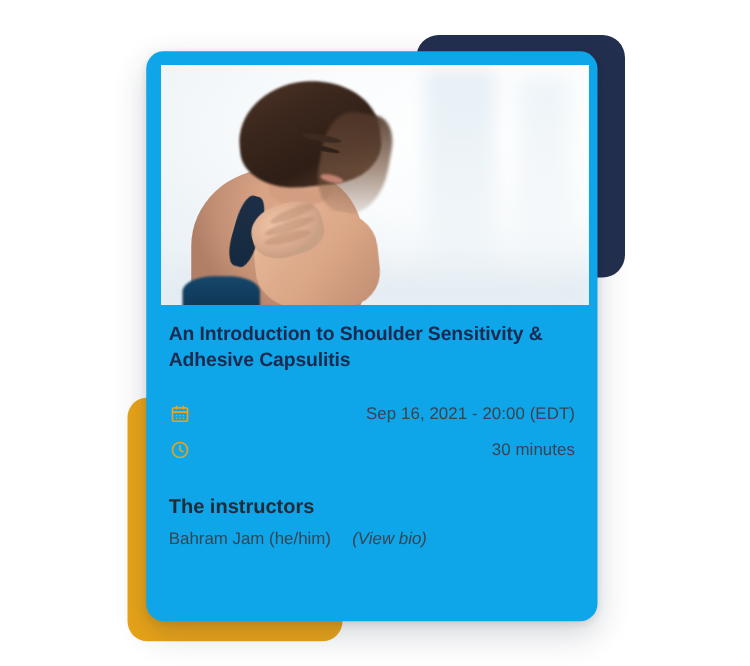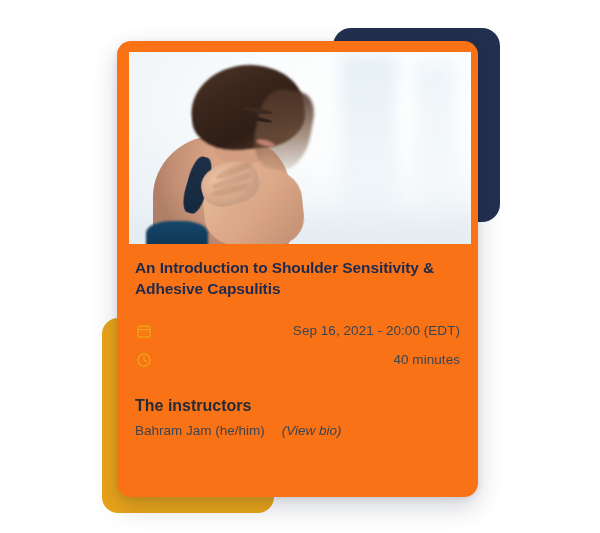--- a/index.html
+++ b/index.html
@@ -42,21 +42,21 @@
     z-index: 1;
   }
 
   
   .card {
     position: absolute;
     left: 117px;
     top: 41px;
     width: 361px;
     height: 456px;
-    background: #f97316;
+    background: #0ea5e9;
     border-radius: 14px;
     box-shadow: 0 10px 26px rgba(28, 38, 60, 0.20),
                 0 2px 6px rgba(28, 38, 60, 0.10);
     z-index: 2;
     overflow: hidden;
   }
 
   .card-media {
     position: absolute;
     left: 12px;
@@ -367,21 +367,21 @@
           <span class="meta-text">Sep 16, 2021 - 20:00 (EDT)</span>
         </li>
 
         <li class="meta-row">
           <span class="meta-icon">
             <svg width="16" height="16" viewBox="0 0 24 24" fill="none" stroke="#E9A418" stroke-width="2" stroke-linecap="round" stroke-linejoin="round">
               <circle cx="12" cy="12" r="9"></circle>
               <polyline points="12 7 12 12 15.5 14"></polyline>
             </svg>
           </span>
-          <span class="meta-text">40 minutes</span>
+          <span class="meta-text">30 minutes</span>
         </li>
 
       </ul>
 
       <div class="instructors-block">
         <p class="instructors-heading">The instructors</p>
         <p class="instructor-line">
           <span>Bahram Jam (he/him)</span><a class="view-bio" href="#">(View bio)</a>
         </p>
       </div>

